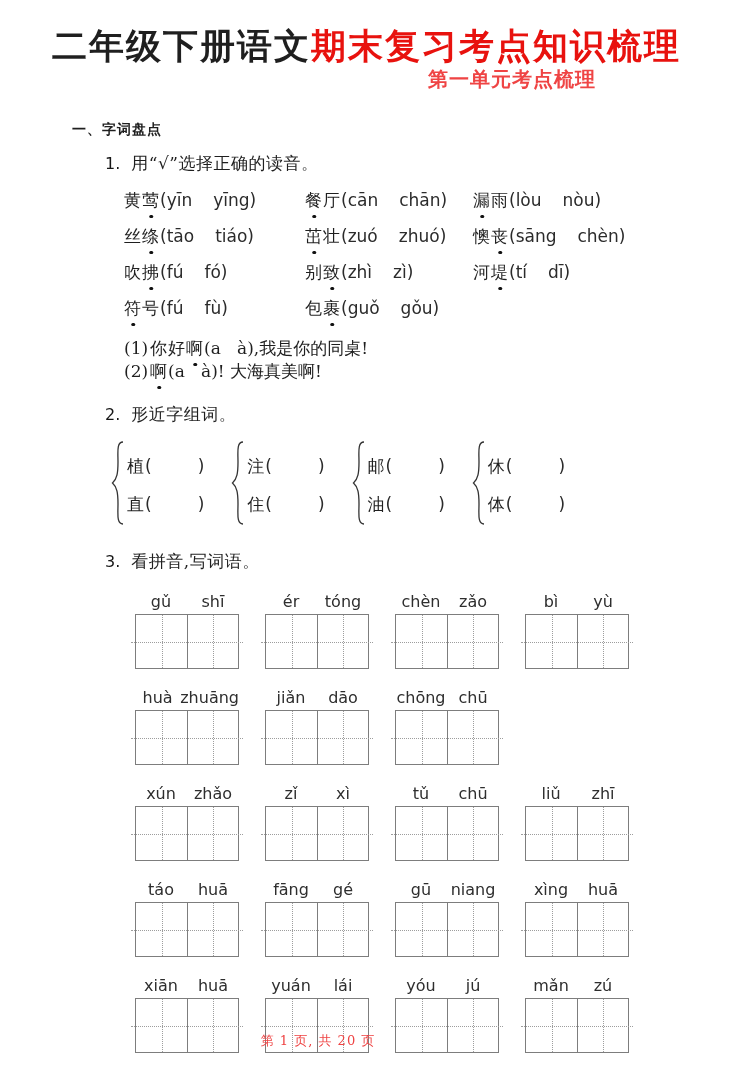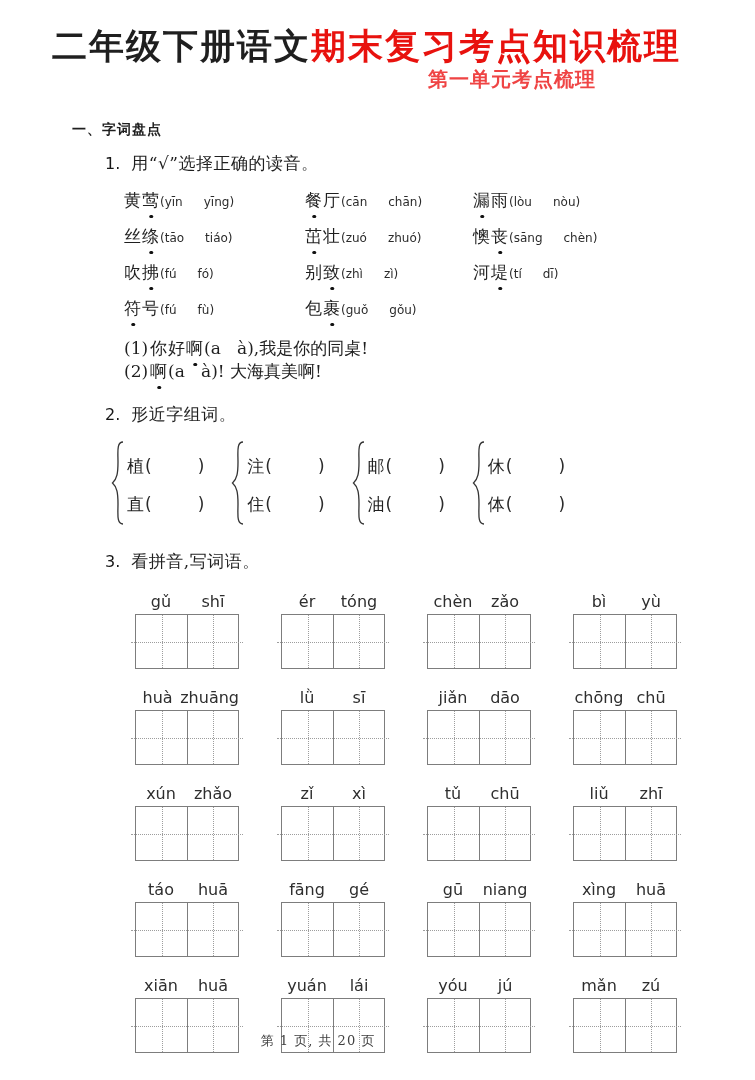--- a/index.html
+++ b/index.html
@@ -16,49 +16,49 @@
   .qh1{margin-top:13px;}
   .qh2{margin-top:20px;}
   .qh3{margin-top:20px;}
   .qnum{font-family:"DejaVu Sans","Liberation Sans",sans-serif;font-size:16px;color:#161616;}
   .qprompt{letter-spacing:0.5px;}
 
   .words{display:grid;grid-template-columns:181px 168px 1fr;row-gap:13px;margin:14px 0 0 52px;font-size:17px;}
   .w{white-space:nowrap;}
   .zi{position:relative;display:inline-block;letter-spacing:1px;}
   .dt::after{content:'';position:absolute;left:50%;transform:translateX(-50%);bottom:-6px;width:3.5px;height:3.5px;border-radius:50%;background:#111;}
-  .opts{font-family:"DejaVu Sans","Liberation Sans",sans-serif;font-size:12px;color:#2b2b2b;}
+  .opts{font-family:"DejaVu Sans","Liberation Sans",sans-serif;font-size:17px;color:#2b2b2b;}
   .og{display:inline-block;width:21px;}
 
   .sents{margin:17px 0 0 52px;font-size:17px;}
   .sent{white-space:nowrap;}
   .sent:first-child{margin-top:0;}
   .snum{font-family:"DejaVu Serif",serif;margin-right:2px;}
   .rest{white-space:pre;}
 
   .bracket-row{display:flex;gap:26px;margin:14px 0 0 38px;}
   .bgroup{display:flex;align-items:center;}
   .brace{flex:0 0 auto;margin-right:2px;}
   .blines{display:flex;flex-direction:column;gap:15px;font-size:17px;}
   .bline{white-space:nowrap;}
   .bk{display:inline-block;width:46px;}
   .paren{font-family:"DejaVu Sans","Liberation Sans",sans-serif;color:#2b2b2b;}
 
-  .prow{display:flex;gap:42px;margin:13px 0 0 63px;}
+  .prow{display:flex;gap:26px;margin:13px 0 0 63px;}
   .pg{width:104px;flex:0 0 auto;}
   .plabels{display:flex;height:25px;align-items:flex-end;font-family:"DejaVu Sans","Liberation Sans",sans-serif;font-size:16px;color:#2e2e2e;margin-bottom:3px;}
   .plabels span{flex:1;text-align:center;white-space:nowrap;}
   .tian{position:relative;width:104px;height:55px;border:1.4px solid #7d7d7d;box-sizing:border-box;}
   .tian i{position:absolute;display:block;}
   .vmid{left:50%;top:0;bottom:0;width:0;border-left:1.4px solid #7d7d7d;}
   .vd1{left:25%;top:0;bottom:0;width:0;border-left:1px dotted #9d9d9d;}
   .vd2{left:75%;top:0;bottom:0;width:0;border-left:1px dotted #9d9d9d;}
   .hd{top:50%;left:-5px;right:-5px;height:0;border-top:1px dotted #9d9d9d;}
 
-  .footer{position:absolute;left:0;right:0;bottom:30px;text-align:center;font-size:13px;color:#404040;letter-spacing:1px;}
+  .footer{position:absolute;left:0;right:0;bottom:30px;text-align:center;font-size:13px;color:#ef4444;letter-spacing:1px;}
 </style>
 </head>
 <body>
 
 <div class="page">
 
   <div class="title"><span>二年级下册语文</span><span class="red">期末复习考点知识梳理</span></div>
 
   <div class="subtitle">第一单元考点梳理</div>
 
@@ -196,32 +196,20 @@
         </div>
         <div class="tian">
           <i class="vmid"></i>
           <i class="vd1"></i>
           <i class="vd2"></i>
           <i class="hd"></i>
         </div>
       </div>
     <div class="pg">
         <div class="plabels">
-          <span>lǜ</span>
-          <span>sī</span>
-        </div>
-        <div class="tian">
-          <i class="vmid"></i>
-          <i class="vd1"></i>
-          <i class="vd2"></i>
-          <i class="hd"></i>
-        </div>
-      </div>
-    <div class="pg">
-        <div class="plabels">
           <span>jiǎn</span>
           <span>dāo</span>
         </div>
         <div class="tian">
           <i class="vmid"></i>
           <i class="vd1"></i>
           <i class="vd2"></i>
           <i class="hd"></i>
         </div>
       </div>

